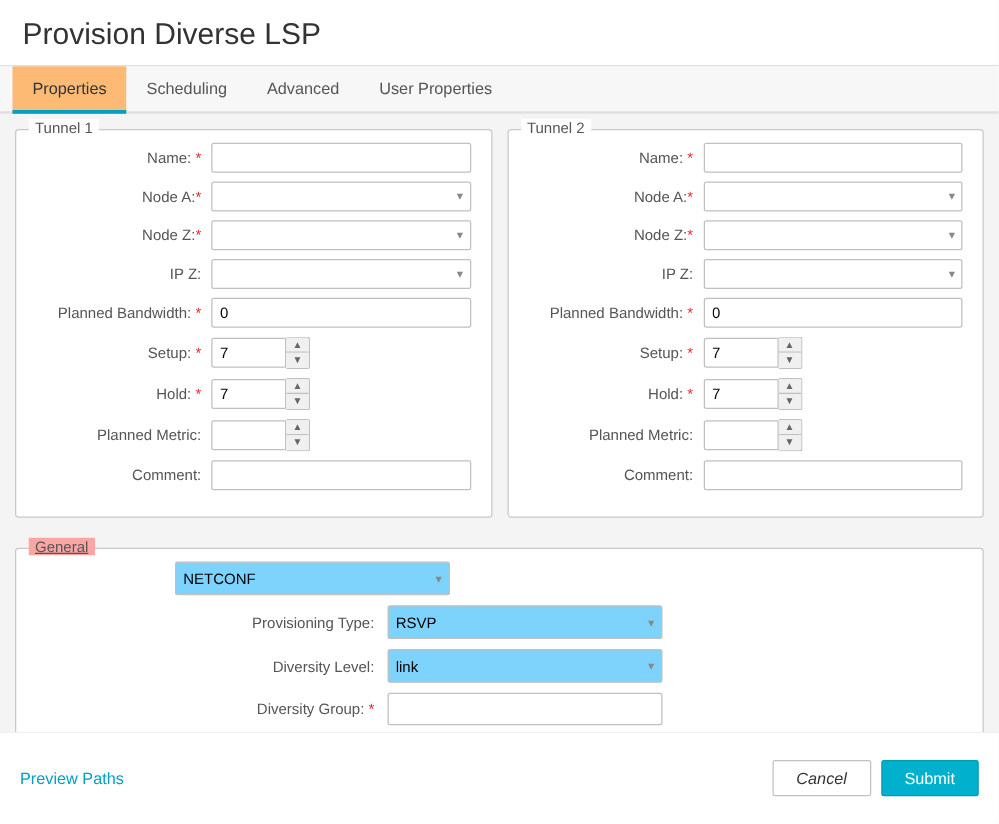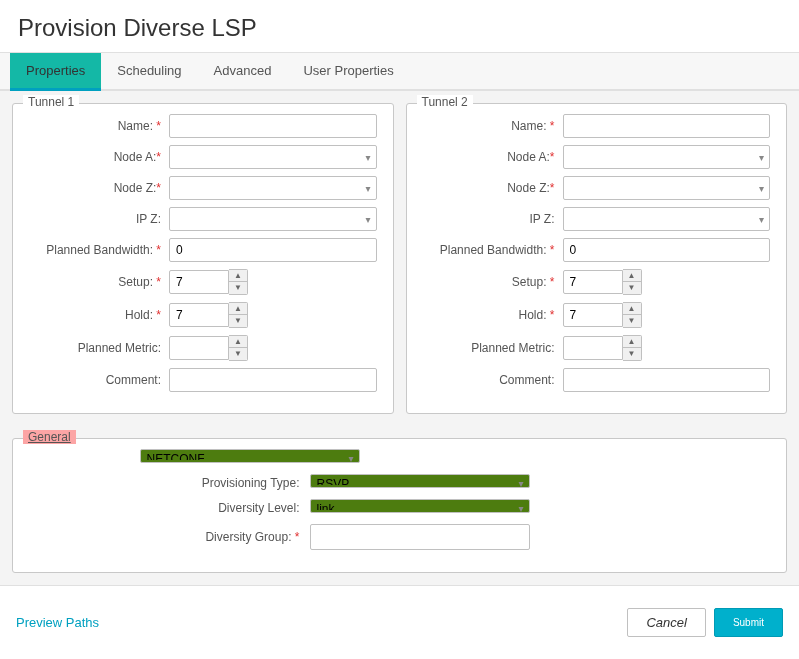--- a/index.html
+++ b/index.html
@@ -35,21 +35,21 @@
       padding: 10px 16px;
       cursor: pointer;
       color: #555;
       font-size: 13px;
       border-bottom: 3px solid transparent;
       margin-bottom: -2px;
     }
     .tab.active {
       color: #333;
       border-bottom: 3px solid #00a0c0;
-      background: #14b8a6;
+      background: #fdba74;
     }
     .content {
       flex: 1;
       padding: 12px;
       overflow-y: auto;
       background: #f4f4f4;
     }
     .tunnels-row {
       display: flex;
       gap: 12px;
@@ -197,27 +197,27 @@
       flex-shrink: 0;
     }
     .general-label .required {
       color: #e03030;
     }
     .general-control {
       width: 220px;
     }
     .general-control select {
       width: 220px;
-      height: 14px;
+      height: 27px;
       border: 1px solid #c0c0c0;
       border-radius: 2px;
       padding: 2px 22px 2px 6px;
       font-size: 12px;
       appearance: none;
-      background: #4d7c0f;
+      background: #7dd3fc;
       cursor: pointer;
       outline: none;
     }
     .general-select-wrapper {
       position: relative;
       width: 220px;
     }
     .general-input {
       width: 220px;
       height: 26px;
@@ -252,21 +252,21 @@
       font-size: 13px;
       color: #333;
       font-style: italic;
     }
     .btn-submit {
       padding: 6px 18px;
       background: #00b0cc;
       border: 1px solid #009ab5;
       border-radius: 2px;
       cursor: pointer;
-      font-size: 10px;
+      font-size: 13px;
       color: #fff;
     }
     .planned-bw-input {
       width: 80px;
     }
     .comment-input {
       flex: 1;
     }
   </style>
 </head>

